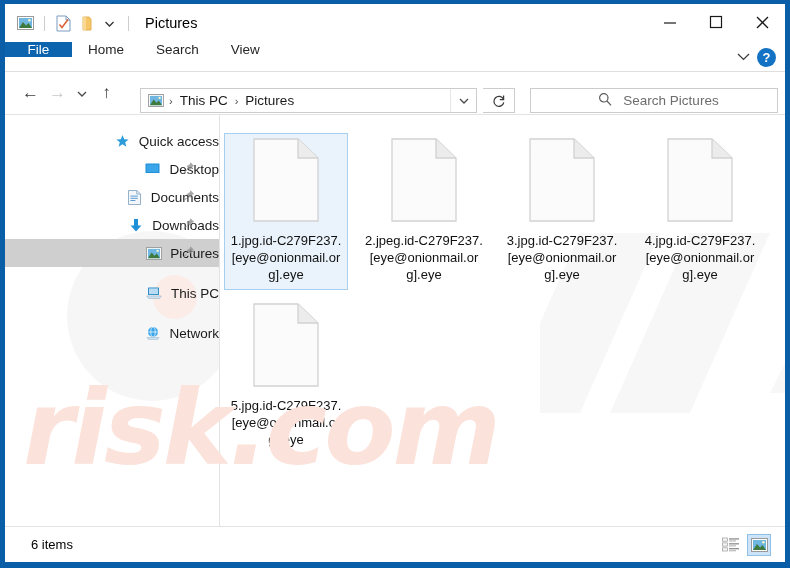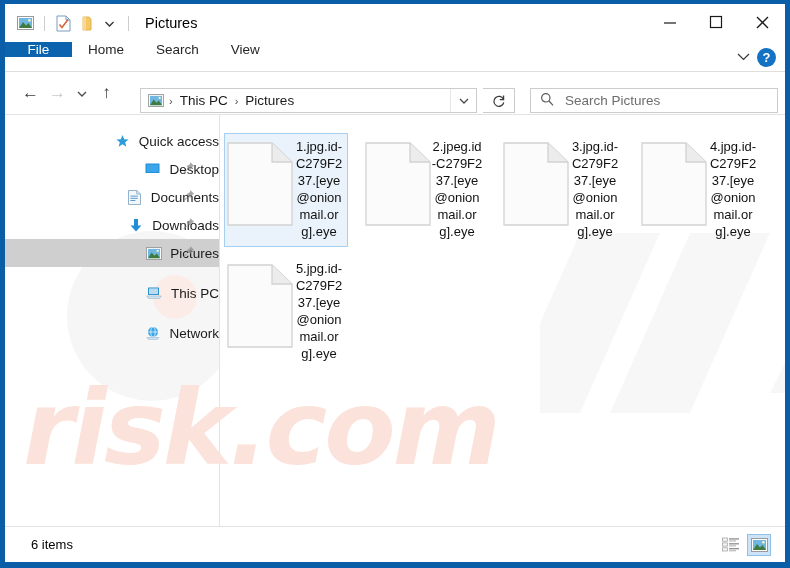--- a/index.html
+++ b/index.html
@@ -124,21 +124,21 @@
     width: 32px; height: 25px;
     border: 1px solid #cccccc; border-left: none;
     background: #ffffff;
     display: flex; align-items: center; justify-content: center;
   }
   #searchbox {
     position: absolute; left: 525px; top: 84px;
     width: 248px; height: 25px;
     border: 1px solid #cccccc;
     background: #ffffff;
-    display: flex; align-items: center; padding-left: 9px; gap: 11px;
+    display: flex; align-items: center; padding-left: 9px; gap: 11px; justify-content: center;
   }
   #search-ph { font-size: 13.5px; color: #6d6d6d; }
 
   
   #body {
     position: absolute; left: 0; top: 110px;
     right: 0; bottom: 36px;
     display: flex;
     border-top: 1px solid #e3e3e3;
     background: #ffffff;
@@ -180,21 +180,21 @@
   #grid {
     position: relative;
     padding: 18px 0 0 4px;
     display: flex; flex-wrap: wrap;
     align-content: flex-start;
   }
   .tile {
     width: 124px;
     padding: 4px 2px 6px 2px;
     margin: 0 14px 8px 0;
-    display: flex; flex-direction: row; align-items: center;
+    display: flex; flex-direction: column; align-items: center;
     border: 1px solid transparent;
   }
   .tile.selected {
     background: #eaf3fb;
     border: 1px solid #a7d0f0;
   }
   .fileicon {
     width: 66px; height: 84px;
     position: relative;
     margin-bottom: 10px;

